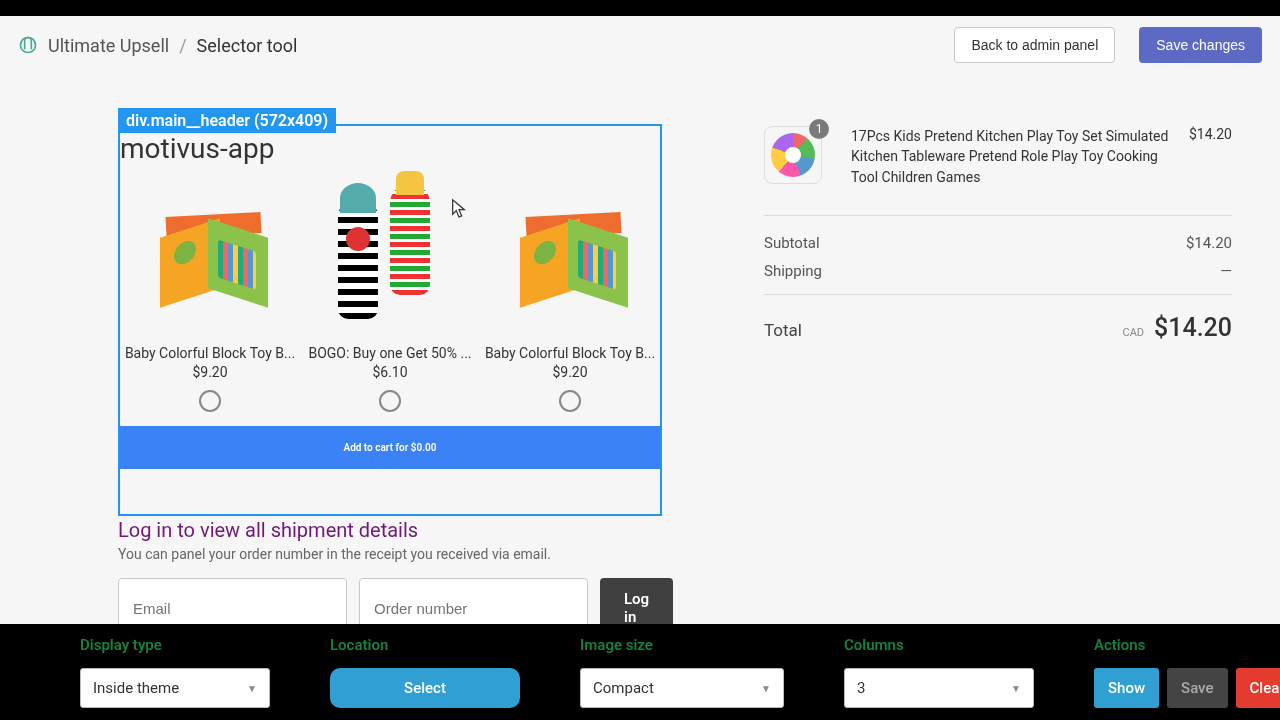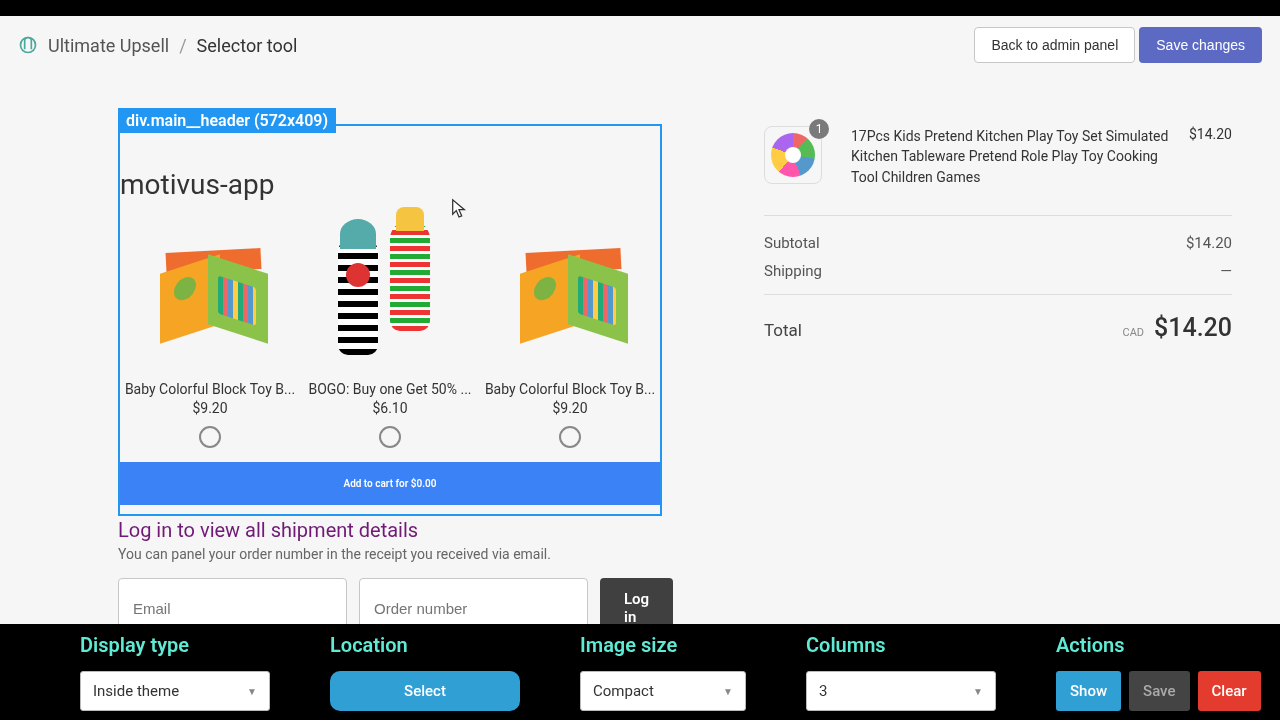--- a/index.html
+++ b/index.html
@@ -4,31 +4,31 @@
 <style>
   * { box-sizing: border-box; margin: 0; padding: 0; }
   body { font-family: -apple-system, BlinkMacSystemFont, "Segoe UI", Roboto, sans-serif; background: #000; width: 1280px; height: 720px; overflow: hidden; position: relative; }
   .app { background: #f6f6f7; height: 608px; margin-top: 16px; position: relative; }
   .topbar { display: flex; align-items: center; justify-content: space-between; padding: 10px 18px; height: 58px; }
   .crumbs { display: flex; align-items: center; gap: 10px; font-size: 18px; color: #545454; }
   .logo { width: 20px; height: 20px; display: inline-block; }
   .logo svg { width: 20px; height: 20px; }
   .crumb-sep { color: #9a9a9a; }
   .crumb-current { color: #333; }
-  .topbar-actions { display: flex; gap: 4px; }
+  .topbar-actions { display: flex; gap: 24px; }
   .btn { border-radius: 4px; padding: 9px 16px; font-size: 14px; cursor: pointer; border: 1px solid transparent; }
   .btn-outline { background: #fff; border: 1px solid #c7c7c7; color: #333; }
   .btn-primary { background: #5c6ac4; color: #fff; }
   .content { display: flex; position: absolute; top: 70px; bottom: 0; left: 0; right: 0; }
   .left { width: 720px; position: relative; padding: 20px 30px 0 30px; }
   .right { flex: 1; padding: 40px 48px 0 44px; }
   .sel-tag { position: absolute; top: 22px; left: 118px; background: #2196f3; color: #fff; font-size: 16px; font-weight: 600; padding: 3px 8px; z-index: 5; }
   .sel-box { position: absolute; top: 38px; left: 118px; width: 544px; height: 392px; border: 2px solid #2196f3; }
   .widget { position: absolute; top: 40px; left: 120px; width: 540px; }
-  .widget-title { font-size: 28px; font-weight: 400; color: #333; padding: 6px 0 14px 0; margin-top: 36px; }
+  .widget-title { font-size: 28px; font-weight: 400; color: #333; padding: 6px 0 14px 0; }
   .products { display: flex; gap: 0; }
   .product { flex: 1; text-align: center; }
   .pimg { width: 160px; height: 160px; margin: 0 auto; position: relative; }
   .pname { font-size: 14px; color: #333; margin-top: 6px; white-space: nowrap; overflow: hidden; text-overflow: ellipsis; padding: 0 4px; }
   .pprice { font-size: 14px; color: #333; margin-top: 3px; }
   .pradio { width: 22px; height: 22px; border: 2px solid #888; border-radius: 50%; margin: 10px auto 0; }
   .addcart { background: #3b82f6; color: #fff; text-align: center; padding: 16px; font-size: 10px; font-weight: 600; margin-top: 14px; }
   .login-sec { position: absolute; top: 432px; left: 118px; width: 544px; }
   .login-h { font-size: 20px; color: #701a75; font-weight: 400; }
   .login-p { font-size: 14px; color: #666; margin-top: 4px; }
@@ -42,26 +42,26 @@
   .cart-price { font-size: 14px; color: #333; }
   .sum-row { display: flex; justify-content: space-between; font-size: 15px; color: #555; margin-bottom: 10px; }
   .divider { border-top: 1px solid #ddd; margin: 14px 0 18px; }
   .tot-row { display: flex; justify-content: space-between; align-items: baseline; }
   .tot-label { font-size: 17px; color: #444; }
   .tot-val { font-size: 25px; font-weight: 500; color: #333; }
   .tot-cur { font-size: 11px; color: #888; margin-right: 6px; }
   .cursor { position: absolute; top: 72px; left: 330px; width: 18px; height: 22px; z-index: 10; }
   .bottombar { position: absolute; left: 0; right: 0; bottom: 0; height: 96px; background: #000; display: flex; align-items: center; padding: 0 58px 0 80px; gap: 60px; }
   .bcol { display: flex; flex-direction: column; gap: 14px; }
-  .blabel { color: #5eead4; font-size: 20px; font-weight: 600; }
+  .blabel { color: #15803d; font-size: 15px; font-weight: 600; }
   .sel { background: #fff; border: 1px solid #bbb; border-radius: 3px; padding: 10px 12px; font-size: 15px; color: #333; display: flex; justify-content: space-between; align-items: center; }
   .sel-caret { font-size: 10px; color: #888; }
   .bcol.dt .sel { width: 190px; }
   .bcol.loc .bbtn { width: 190px; }
-  .bcol.is .sel { width: 166px; }
+  .bcol.is .sel { width: 204px; }
   .bcol.cols .sel { width: 190px; }
   .bbtn { border-radius: 10px; padding: 11px 0; text-align: center; font-size: 15px; font-weight: 500; color: #fff; cursor: pointer; }
   .bbtn.select { background: #2f9fd4; }
   .bactions { display: flex; gap: 8px; }
   .ab { border-radius: 3px; padding: 11px 14px; font-size: 15px; color: #fff; font-weight: 500; }
   .ab.show { background: #2f9fd4; }
   .ab.save { background: #444; color: #aaa; }
   .ab.clear { background: #e33b2e; }
   
   .cube { position: absolute; width: 100px; height: 100px; left: 30px; top: 35px; }

